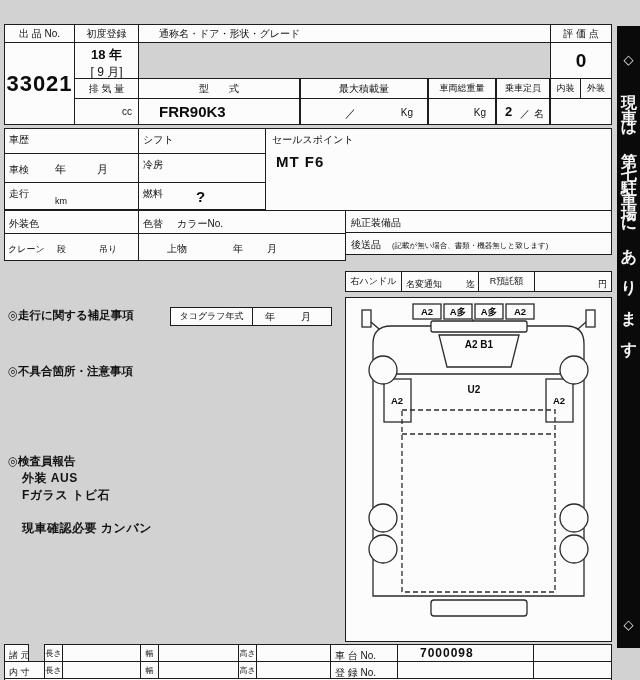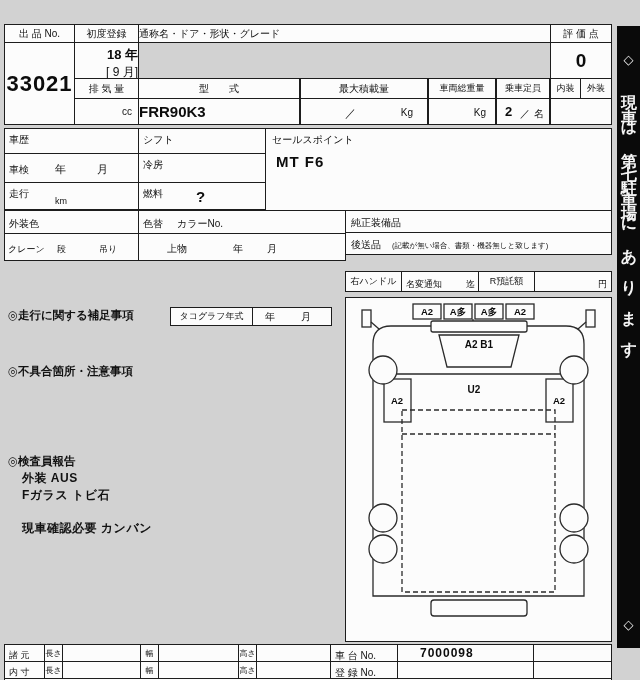--- a/index.html
+++ b/index.html
@@ -1,20 +1,20 @@
 <!DOCTYPE html>
 <html><head>
 <meta charset="utf-8">
 <style>
   html,body{margin:0;padding:0;}
   body{width:640px;height:680px;background:#d2d2d2;font-family:"Liberation Sans","DejaVu Sans",sans-serif;color:#111;}
   .page{position:relative;width:640px;height:680px;overflow:hidden;background:#d2d2d2;margin-top:20px;}
   .c{position:absolute;box-sizing:border-box;background:#fcfcfc;border:1px solid #1d1d1d;font-size:10px;}
   .cc{display:flex;align-items:center;justify-content:center;}
-  .cl{display:flex;align-items:center;padding-left:0;}
+  .cl{display:flex;align-items:center;padding-left:20px;}
   .ce{display:flex;align-items:center;justify-content:flex-end;padding-right:6px;}
   .lbl{font-size:10px;}
   .s9{font-size:9px;}
   .s8{font-size:8px;}
   .hand{font-weight:bold;color:#0c0c0c;}
   .in{position:absolute;white-space:nowrap;}
   .t{position:absolute;white-space:nowrap;}
   .title{font-size:11.5px;font-weight:bold;}
   .hline{font-size:12px;font-weight:bold;letter-spacing:.5px;}
   .banner{position:absolute;background:#0a0a0a;color:#f5f5f5;display:flex;flex-direction:column;align-items:center;box-sizing:border-box;}
@@ -26,21 +26,21 @@
 <body>
 
 <div class="page">
 
   <div class="c cc lbl" style="left:4px;top:4px;width:71px;height:19px">出 品 No.</div>
   <div class="c cc" style="left:4px;top:22px;width:71px;height:83px">
     <span class="hand" style="font-size:22px;letter-spacing:1px">33021</span>
   </div>
 
   <div class="c cc lbl" style="left:74px;top:4px;width:65px;height:19px">初度登録</div>
-  <div class="c" style="left:74px;top:22px;width:65px;height:37px;text-align:right">
+  <div class="c" style="left:74px;top:22px;width:65px;height:37px;text-align:center">
     <div class="hand" style="font-size:13px;margin-top:3px">18 年</div>
     <div style="font-size:12px">[ 9 月]</div>
   </div>
 
   <div class="c cl lbl" style="left:138px;top:4px;width:413px;height:19px">通称名・ドア・形状・グレード</div>
 
   <div class="c cc lbl" style="left:550px;top:4px;width:62px;height:19px">評 価 点</div>
   <div class="c cc" style="left:550px;top:22px;width:62px;height:37px">
     <span class="hand" style="font-size:19px">0</span>
   </div>
@@ -183,21 +183,21 @@
   <div class="c cc s9" style="left:170px;top:287px;width:83px;height:19px">タコグラフ年式</div>
   <div class="c cc lbl" style="left:252px;top:287px;width:80px;height:19px;letter-spacing:8px">年　月</div>
 
   <div class="t title" style="left:8px;top:344px">◎不具合箇所・注意事項</div>
 
   <div class="t title" style="left:8px;top:434px">◎検査員報告</div>
   <div class="t hline" style="left:22px;top:450px">外装 AUS</div>
   <div class="t hline" style="left:22px;top:467px">Fガラス トビ石</div>
   <div class="t hline" style="left:22px;top:500px">現車確認必要 カンバン</div>
 
-  <div class="c" style="left:4px;top:624px;width:41px;height:18px">
+  <div class="c" style="left:4px;top:624px;width:25px;height:18px">
     <span class="in s9" style="left:4px;top:4px">諸 元</span>
   </div>
   <div class="c cc s8" style="left:44px;top:624px;width:19px;height:18px">長さ</div>
   <div class="c" style="left:62px;top:624px;width:79px;height:18px"></div>
   <div class="c cc s8" style="left:140px;top:624px;width:19px;height:18px">幅</div>
   <div class="c" style="left:158px;top:624px;width:81px;height:18px"></div>
   <div class="c cc s8" style="left:238px;top:624px;width:19px;height:18px">高さ</div>
   <div class="c" style="left:256px;top:624px;width:75px;height:18px"></div>
   <div class="c" style="left:330px;top:624px;width:68px;height:18px">
     <span class="in lbl" style="left:4px;top:4px">車 台 No.</span>

